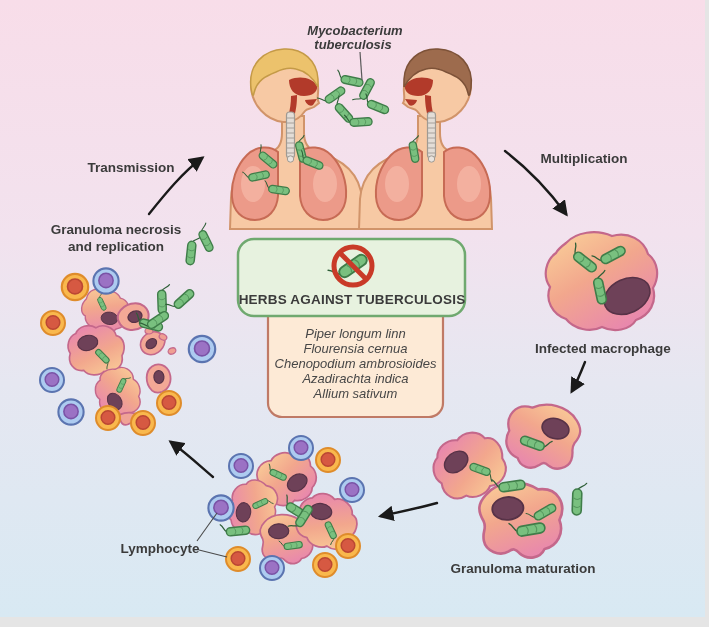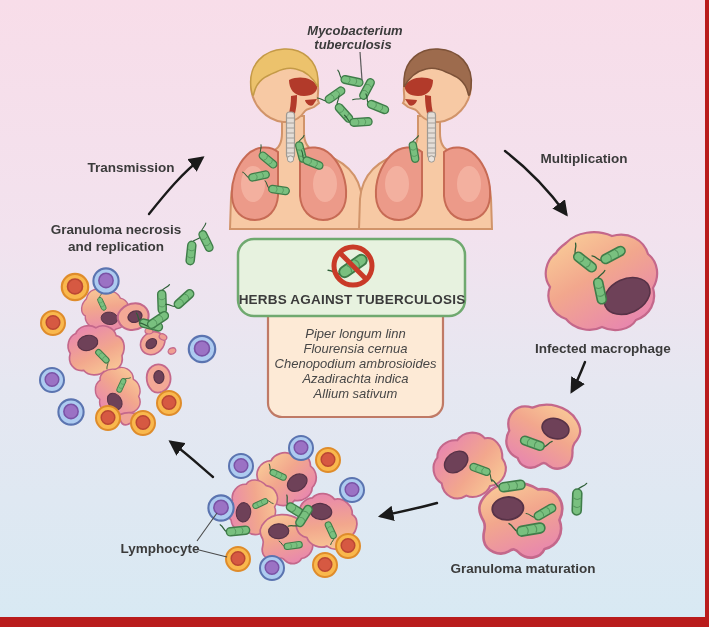--- a/index.html
+++ b/index.html
@@ -1,16 +1,16 @@
 <!DOCTYPE html>
 <html style="--bg_top: #f8dde9; --bg_bottom: #d8e9f3; --herb_box_green_fill: #e7f2df; --herb_box_green_border: #6fa96f; --herb_list_fill: #fdead6; --herb_list_border: #c07a66; --prohibition_red: #c93a28; --bacteria_green: #79c07f; --bacteria_outline: #3f7d49; --macrophage_orange: #fbd49a; --macrophage_pink: #e887ae; --macrophage_outline: #c4688b; --macrophage_nucleus: #6e4158; --lymphocyte_blue: #adcbf0; --lymphocyte_blue_nucleus: #9b72c4; --lymphocyte_orange: #f9b84d; --lymphocyte_orange_nucleus: #d65942; --skin: #f7c9a4; --hair_left: #ecc26c; --hair_right: #9d6b4d; --lung_pink: #ec9a89; --airway_red: #b23a2a; --label_text: #3b3b3b; --arrow_black: #1a1a1a;"><head>
 <meta charset="utf-8">
 <style>
   html,body{margin:0;padding:0;background:#ffffff;}
-  .canvas{position:relative;width:709px;height:627px;background:#b91c1c;overflow:hidden;
+  .canvas{position:relative;width:709px;height:627px;background:#e5e5e5;overflow:hidden;
           font-family:"Liberation Sans",sans-serif;}
   .canvas svg{position:absolute;left:0;top:0;display:block;}
   svg text{font-family:"Liberation Sans",sans-serif;fill:var(--label_text,#3b3b3b);}
   .lbl{font-size:13.5px;font-weight:600;}
   .lbl-it{font-style:italic;font-size:13px;}
   .box-title{font-size:13.5px;font-weight:700;letter-spacing:.2px;}
   .herb{font-size:13px;font-style:italic;font-weight:500;fill:#474747;}
 </style>
 </head>
 <body>

